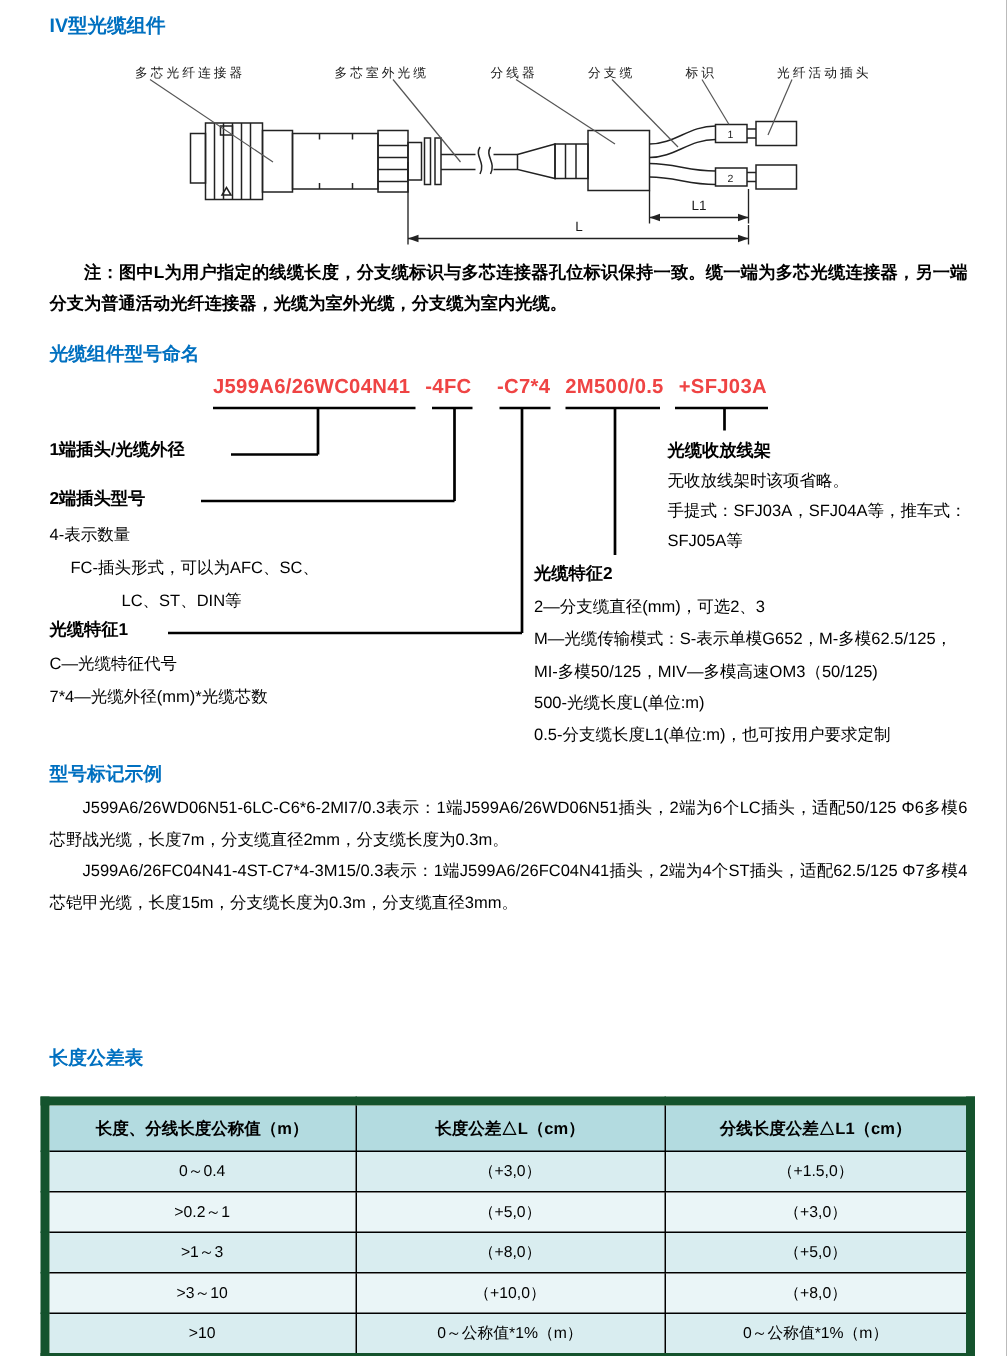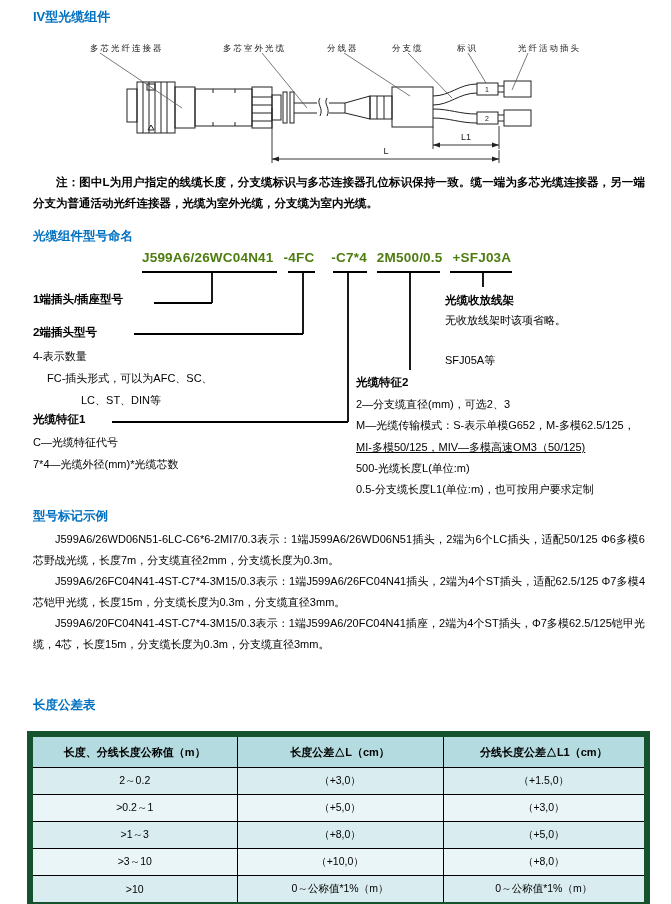--- a/index.html
+++ b/index.html
@@ -7,21 +7,21 @@
     position:relative; width:671px; height:904px; margin:0 auto;
     background:#ffffff; overflow:hidden;
     font-family:"Liberation Sans", sans-serif; color:#000;
   }
   .abs { position:absolute; }
   .heading {
     color:#0070C0; font-weight:bold; font-size:12.5px; white-space:nowrap;
     font-family:"Liberation Sans", sans-serif;
   }
   .model-row { display:flex; align-items:flex-start; font-weight:bold;
-    font-size:13.5px; color:#4d7c0f; letter-spacing:0.2px; white-space:nowrap; }
+    font-size:13.5px; color:#ef4444; letter-spacing:0.2px; white-space:nowrap; }
   .model-row .seg1 { margin-right:10px; }
   .model-row .seg2 { margin-right:17px; }
   .model-row .seg3 { margin-right:10px; }
   .model-row .seg4 { margin-right:10px; }
   .ann { font-size:11px; white-space:nowrap; }
   .ann-b { font-size:11.5px; font-weight:bold; white-space:nowrap; }
   .note {
     font-size:11.5px; font-weight:bold; line-height:21px;
     text-indent:2em; margin:0; width:612px; text-align:justify;
   }
@@ -160,65 +160,65 @@
   <svg class="abs" style="left:100px; top:260px;" width="430" height="170" viewBox="100 260 430 170">
     <g stroke="#000" stroke-width="1.8" fill="none">
       <path d="M142,272 H277 M212,272 V303 M154,303 H212"></path>
       <path d="M288,272 H315 M303,272 V334 M134,334 H303"></path>
       <path d="M333,272 H367 M348,272 V422 M112,422 H348"></path>
       <path d="M377,272 H440 M410,272 V370"></path>
       <path d="M450,272 H512 M483,272 V287"></path>
     </g>
   </svg>
 
-  <div class="abs ann-b" style="left:33px; top:292px;">1端插头/插座型号</div>
+  <div class="abs ann-b" style="left:33px; top:292px;">1端插头/光缆外径</div>
   <div class="abs ann-b" style="left:33px; top:325px;">2端插头型号</div>
   <div class="abs ann" style="left:33px; top:349px;">4-表示数量</div>
   <div class="abs ann" style="left:33px; top:371px;padding-left:14px;">FC-插头形式，可以为AFC、SC、</div>
   <div class="abs ann" style="left:33px; top:393px;padding-left:48px;">LC、ST、DIN等</div>
   <div class="abs ann-b" style="left:33px; top:412px;">光缆特征1</div>
   <div class="abs ann" style="left:33px; top:435px;">C—光缆特征代号</div>
   <div class="abs ann" style="left:33px; top:457px;">7*4—光缆外径(mm)*光缆芯数</div>
 
   <div class="abs ann-b" style="left:445px; top:293px;">光缆收放线架</div>
   <div class="abs ann" style="left:445px; top:313px;">无收放线架时该项省略。</div>
+  <div class="abs ann" style="left:445px; top:333px;">手提式：SFJ03A，SFJ04A等，推车式：</div>
   <div class="abs ann" style="left:445px; top:353px;">SFJ05A等</div>
 
   <div class="abs ann-b" style="left:356px; top:375px;">光缆特征2</div>
   <div class="abs ann" style="left:356px; top:397px;">2—分支缆直径(mm)，可选2、3</div>
   <div class="abs ann" style="left:356px; top:418px;">M—光缆传输模式：S-表示单模G652，M-多模62.5/125，</div>
-  <div class="abs ann" style="left:356px; top:440px;text-decoration:underline;">MI-多模50/125，MIV—多模高速OM3（50/125)</div>
+  <div class="abs ann" style="left:356px; top:440px;">MI-多模50/125，MIV—多模高速OM3（50/125)</div>
   <div class="abs ann" style="left:356px; top:461px;">500-光缆长度L(单位:m)</div>
   <div class="abs ann" style="left:356px; top:482px;">0.5-分支缆长度L1(单位:m)，也可按用户要求定制</div>
 
   <div class="abs heading" style="left:33px; top:508px;">型号标记示例</div>
   <div class="abs examples" style="left:33px; top:529px; width:612px;">
     <p>J599A6/26WD06N51-6LC-C6*6-2MI7/0.3表示：1端J599A6/26WD06N51插头，2端为6个LC插头，适配50/125 Φ6多模6芯野战光缆，长度7m，分支缆直径2mm，分支缆长度为0.3m。</p>
     <p>J599A6/26FC04N41-4ST-C7*4-3M15/0.3表示：1端J599A6/26FC04N41插头，2端为4个ST插头，适配62.5/125 Φ7多模4芯铠甲光缆，长度15m，分支缆长度为0.3m，分支缆直径3mm。</p>
-    <p>J599A6/20FC04N41-4ST-C7*4-3M15/0.3表示：1端J599A6/20FC04N41插座，2端为4个ST插头，Φ7多模62.5/125铠甲光缆，4芯，长度15m，分支缆长度为0.3m，分支缆直径3mm。</p>
   </div>
 
   <div class="abs heading" style="left:33px; top:697px;">长度公差表</div>
 
   <table class="tol abs" style="left:27px; top:731px;">
     <colgroup>
         <col style="width:207px">
         <col style="width:206px">
         <col style="width:204px">
       </colgroup>
     <thead>
       <tr>
         <th>长度、分线长度公称值（m）</th>
         <th>长度公差△L（cm）</th>
         <th>分线长度公差△L1（cm）</th>
       </tr>
     </thead>
     <tbody>
       <tr class="odd">
-        <td>2～0.2</td>
+        <td>0～0.4</td>
         <td>（+3,0）</td>
         <td>（+1.5,0）</td>
       </tr>
       <tr class="even">
         <td>&gt;0.2～1</td>
         <td>（+5,0）</td>
         <td>（+3,0）</td>
       </tr>
       <tr class="odd">
         <td>&gt;1～3</td>

